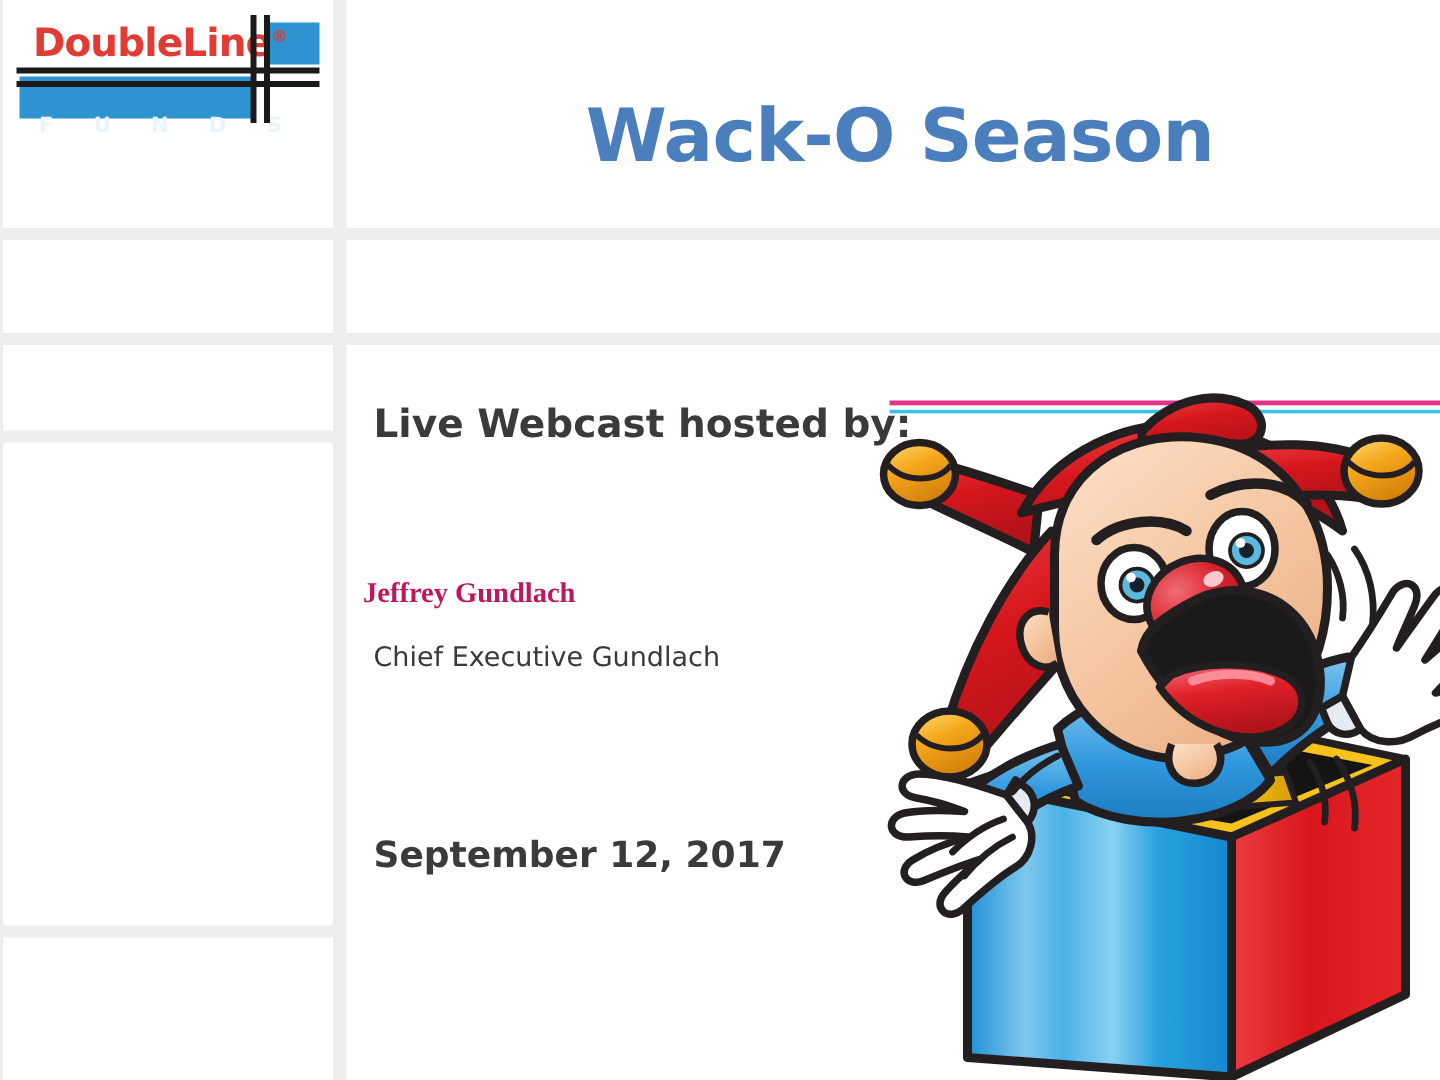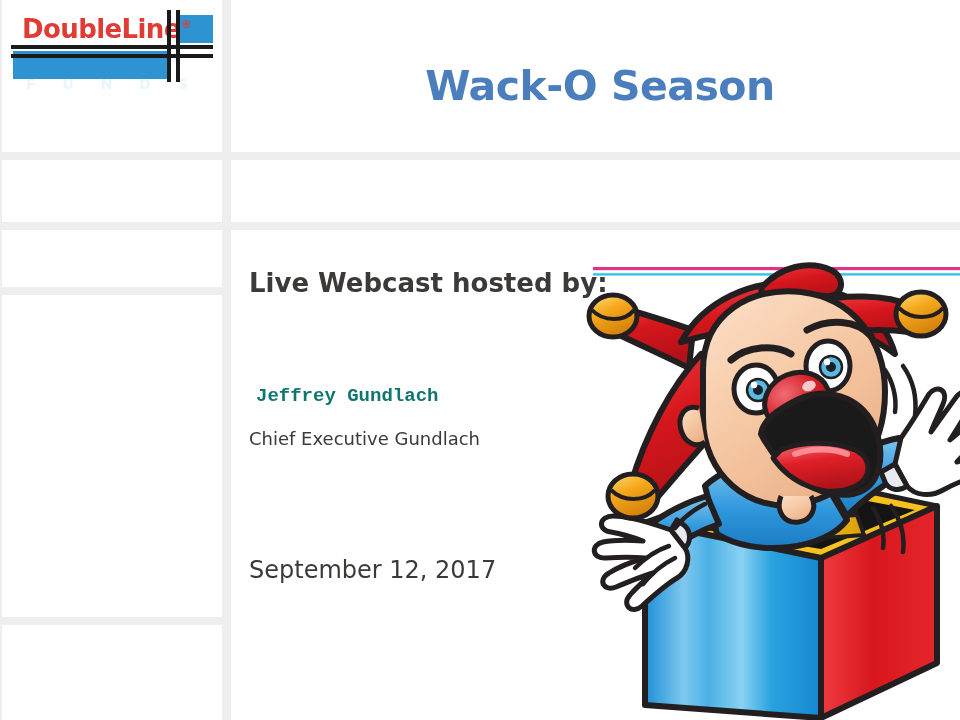--- a/index.html
+++ b/index.html
@@ -104,63 +104,63 @@
 
   
   #title {
     position: absolute;
     left: 240px;
     top: 62px;
     width: 720px;
     text-align: center;
     font-family: "DejaVu Sans", sans-serif;
     font-weight: bold;
-    font-size: 41px;
+    font-size: 49px;
     color: #4a7ebc;
     letter-spacing: -0.5px;
     white-space: nowrap;
   }
 
   
   #host-line {
     position: absolute;
     left: 249px;
     top: 268px;
     font-family: "DejaVu Sans", sans-serif;
     font-weight: bold;
     font-size: 26px;
     color: #3b3a38;
     white-space: nowrap;
   }
   #speaker-name {
     position: absolute;
-    left: 256px;
+    left: 242px;
     top: 385px;
-    font-family: Liberation Mono, monospace;
+    font-family: Liberation Serif, serif;
     font-weight: bold;
     font-size: 19px;
-    color: #0f766e;
+    color: #be185d;
     white-space: nowrap;
   }
   #speaker-title {
     position: absolute;
     left: 249px;
     top: 428px;
     font-family: "DejaVu Sans", sans-serif;
     font-weight: normal;
     font-size: 18px;
     color: #3b3a38;
     white-space: nowrap;
   }
   #date-line {
     position: absolute;
     left: 249px;
     top: 556px;
     font-family: "DejaVu Sans", sans-serif;
-    font-weight: normal;
+    font-weight: bold;
     font-size: 24px;
     color: #3b3a38;
     white-space: nowrap;
   }
 
   
   #artwork {
     position: absolute;
     left: 585px;
     top: 258px;

